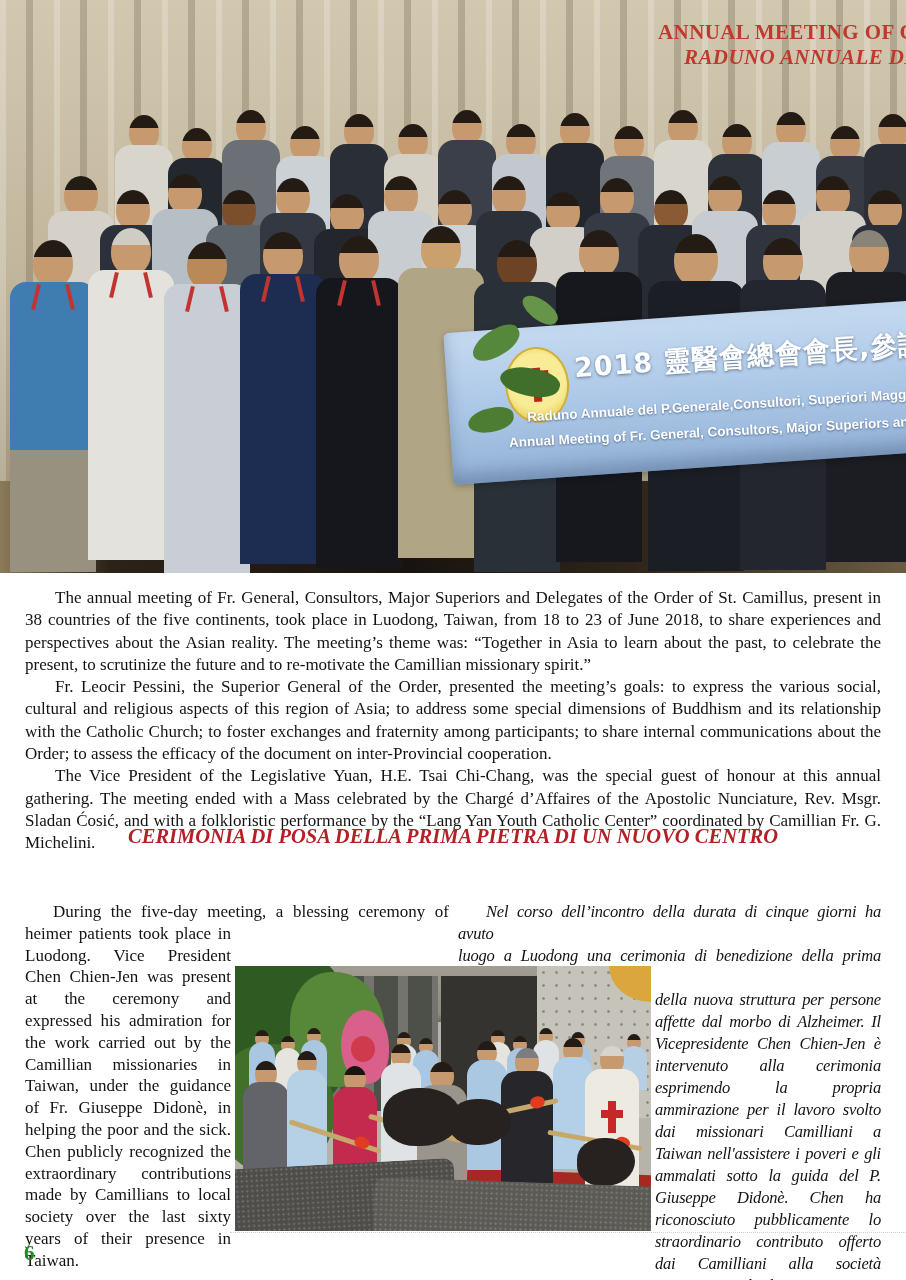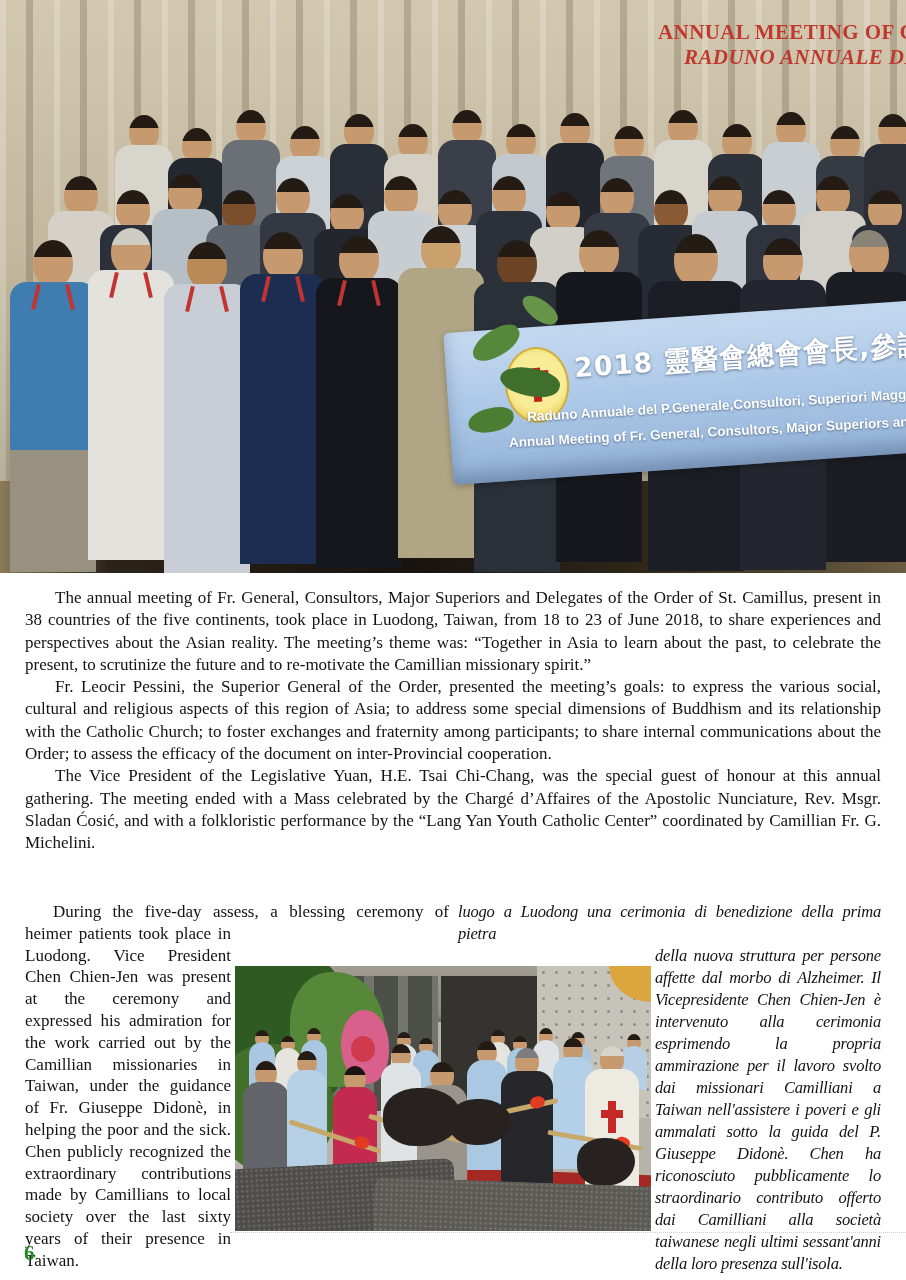--- a/index.html
+++ b/index.html
@@ -299,28 +299,30 @@
     </div>
   </section>
 
   <section class="article">
     <p>The annual meeting of Fr. General, Consultors, Major Superiors and Delegates of the Order of St. Camillus, present in 38 countries of the five continents, took place in Luodong, Taiwan, from 18 to 23 of June 2018, to share experiences and perspectives about the Asian reality. The meeting’s theme was: “Together in Asia to learn about the past, to celebrate the present, to scrutinize the future and to re-motivate the Camillian missionary spirit.”</p>
     <p>Fr. Leocir Pessini, the Superior General of the Order, presented the meeting’s goals: to express the various social, cultural and religious aspects of this region of Asia; to address some special dimensions of Buddhism and its relationship with the Catholic Church; to foster exchanges and fraternity among participants; to share internal communications about the Order; to assess the efficacy of the document on inter-Provincial cooperation.</p>
     <p>The Vice President of the Legislative Yuan, H.E. Tsai Chi-Chang, was the special guest of honour at this annual gathering. The meeting ended with a Mass celebrated by the Chargé d’Affaires of the Apostolic Nunciature, Rev. Msgr. Sladan Ćosić, and with a folkloristic performance by the “Lang Yan Youth Catholic Center” coordinated by Camillian Fr. G. Michelini.</p>
   </section>
 
   <section class="section-heading">
+    <div class="h-it">CERIMONIA DI POSA DELLA PRIMA PIETRA DI UN NUOVO CENTRO</div>
   </section>
 
   <section class="col-en">
-    <div class="lead-line first">During the five-day assess, a blessing ceremony of</div>
+    <div class="lead-line first">During the five-day meeting, a blessing ceremony of</div>
     <div class="rest">heimer patients took place in Luodong. Vice President Chen Chien-Jen was present at the ceremony and expressed his admiration for the work carried out by the Camillian missionaries in Taiwan, under the guidance of Fr. Giuseppe Didonè, in helping the poor and the sick. Chen publicly recognized the extraordinary contributions made by Camillians to local society over the last sixty years of their presence in Taiwan.</div>
   </section>
 
   <section class="col-it">
+    <div class="lead-line first">Nel corso dell’incontro della durata di cinque giorni ha avuto</div>
     <div class="lead-line">luogo a Luodong una cerimonia di benedizione della prima pietra</div>
     <div class="rest">della nuova struttura per persone affette dal morbo di Alzheimer. Il Vicepresidente Chen Chien-Jen è intervenuto alla cerimonia esprimendo la propria ammirazione per il lavoro svolto dai missionari Camilliani a Taiwan nell'assistere i poveri e gli ammalati sotto la guida del P. Giuseppe Didonè. Chen ha riconosciuto pubblicamente lo straordinario contributo offerto dai Camilliani alla società taiwanese negli ultimi sessant'anni della loro presenza sull'isola.</div>
   </section>
 
   <section class="photo-ceremony">
     <div class="cp-band"></div>
     <div class="cp-windows"></div>
     <div class="cp-entry"></div>
     <div class="cp-dots"></div>
     <div class="cp-foliage f1"></div>

